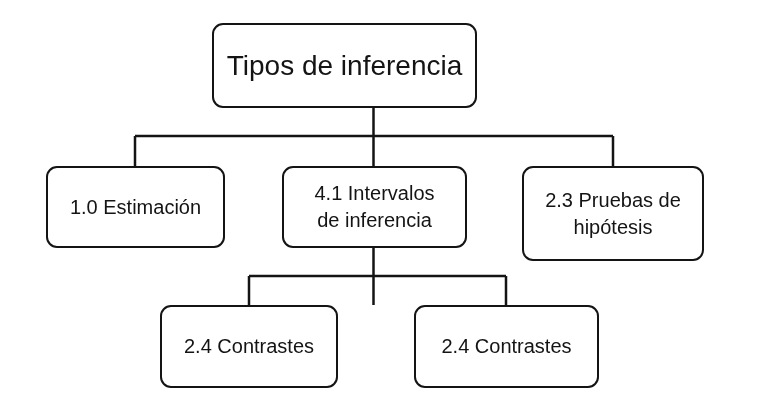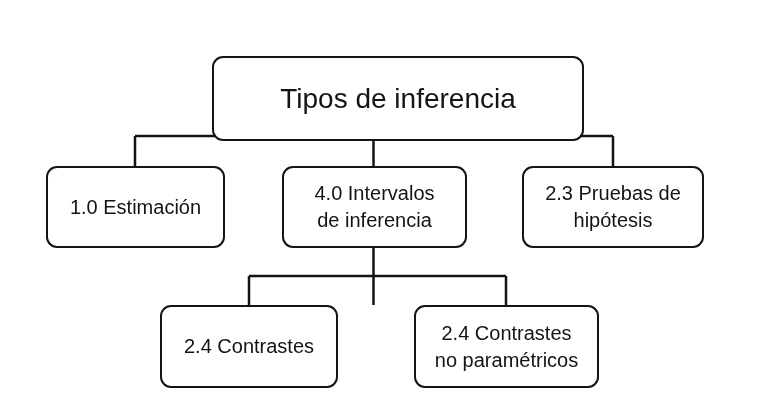--- a/index.html
+++ b/index.html
@@ -53,40 +53,39 @@
 </head>
 <body>
 
 <div class="canvas">
 
   <svg class="connectors" viewBox="0 0 768 405" aria-hidden="true">
     <path d="M373.5 108 V166 M135 136 H613 M135 136 V166 M613 136 V166"></path>
     <path d="M373.5 248 V305 M249 276 H506 M249 276 V305 M506 276 V305"></path>
   </svg>
 
-  <div class="node root" style="left:212px; top:23px; width:372px; height:85px;margin-top:33px;">
+  <div class="node root" style="left:212px; top:23px; width:265px; height:85px;">
     <span class="ln">Tipos de inferencia</span>
   </div>
 
   <div class="node" style="left:46px; top:166px; width:179px; height:82px;">
     <span class="ln">1.0 Estimación</span>
   </div>
 
   <div class="node" style="left:282px; top:166px; width:185px; height:82px;">
-    <span class="ln">4.0 Intervalos</span>
+    <span class="ln">4.1 Intervalos</span>
     <span class="ln">de inferencia</span>
   </div>
 
-  <div class="node" style="left:522px; top:166px; width:182px; height:82px;">
+  <div class="node" style="left:522px; top:166px; width:182px; height:95px;">
     <span class="ln">2.3 Pruebas de</span>
     <span class="ln">hipótesis</span>
   </div>
 
   <div class="node" style="left:160px; top:305px; width:178px; height:83px;">
     <span class="ln">2.4 Contrastes</span>
   </div>
 
   <div class="node" style="left:414px; top:305px; width:185px; height:83px;">
     <span class="ln">2.4 Contrastes</span>
-    <span class="ln">no paramétricos</span>
   </div>
 
 </div>
 
 </body></html>

